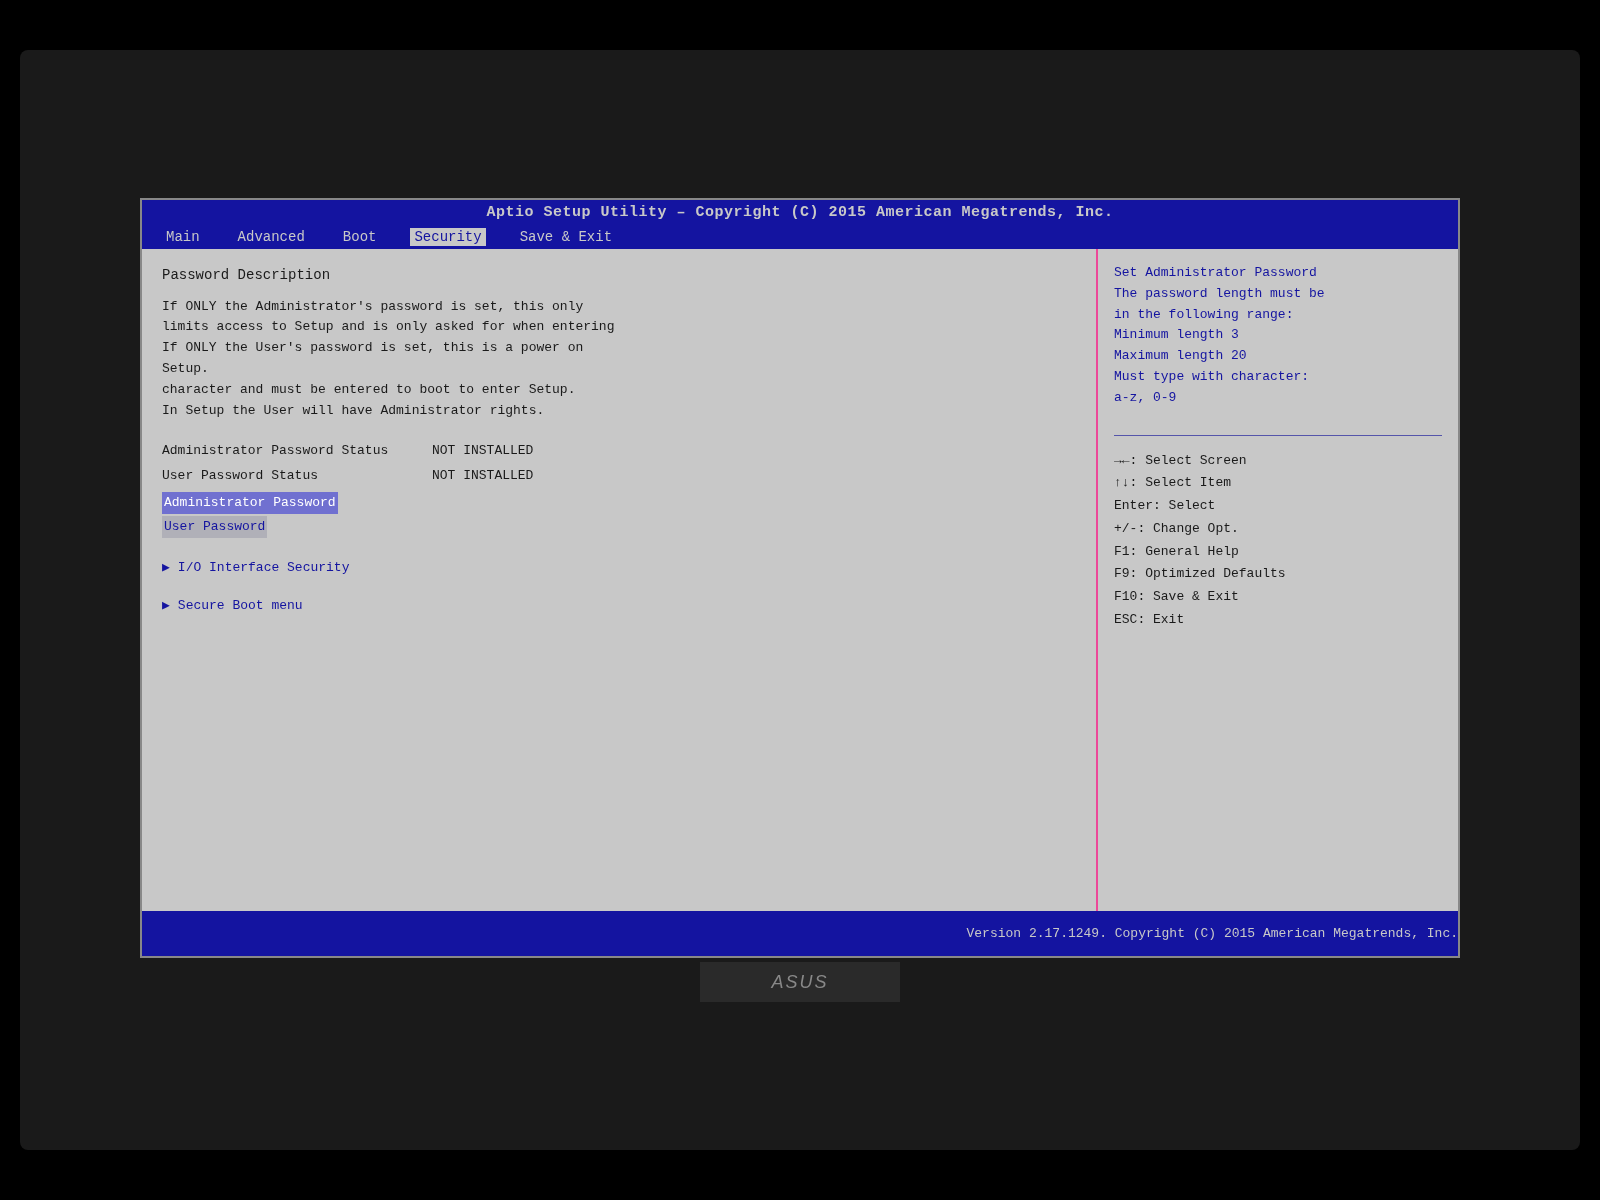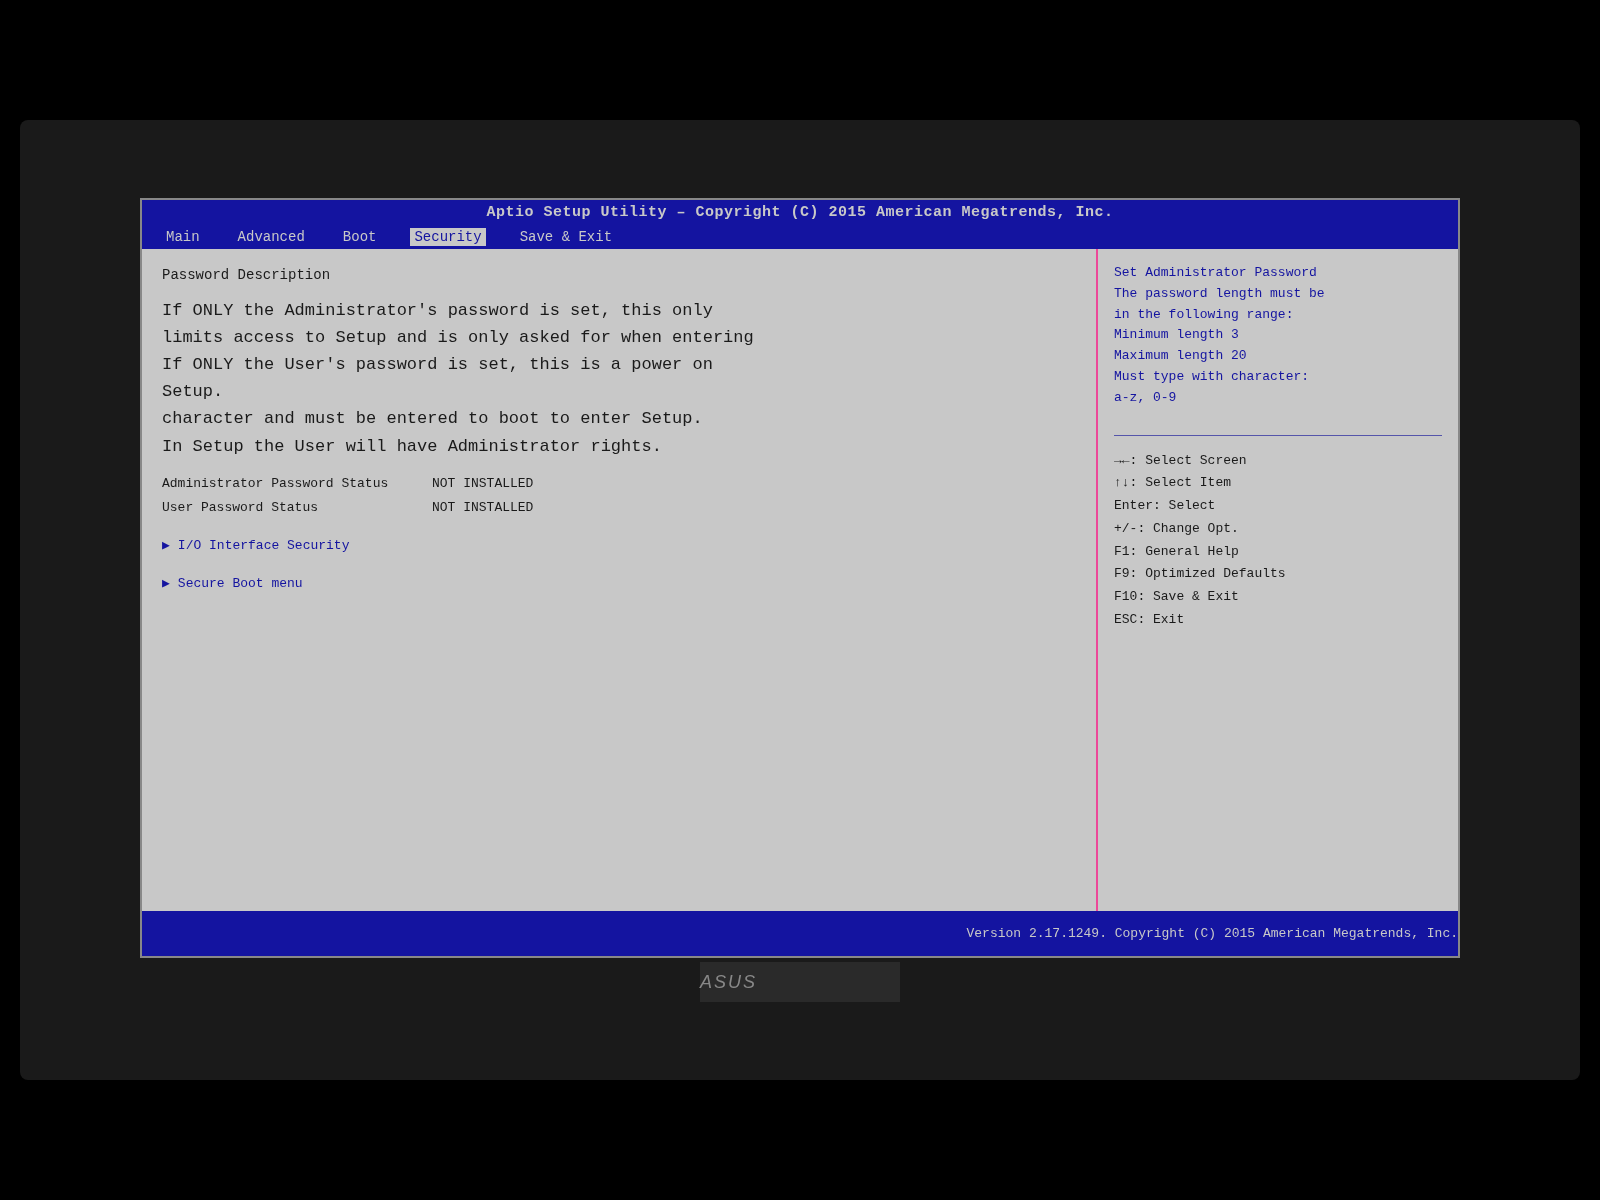--- a/index.html
+++ b/index.html
@@ -10,21 +10,21 @@
       background: #000;
       display: flex;
       align-items: center;
       justify-content: center;
       font-family: 'Courier New', Courier, monospace;
       overflow: hidden;
     }
 
     .monitor-outer {
       width: 1560px;
-      height: 960px;
+      height: 1100px;
       background: #1a1a1a;
       border-radius: 8px;
       display: flex;
       flex-direction: column;
       align-items: center;
       justify-content: center;
       position: relative;
     }
 
     .bios-screen {
@@ -90,23 +90,23 @@
 
     .left-panel .section-title {
       color: #1a1a1a;
       font-size: 14px;
       margin-bottom: 10px;
       font-weight: normal;
     }
 
     .left-panel .description-text {
       color: #1a1a1a;
-      font-size: 17px;
+      font-size: 13px;
       line-height: 1.6;
-      margin-bottom: 14px;
+      margin-bottom: 20px;
     }
 
     .status-row {
       display: flex;
       flex-direction: row;
       margin-bottom: 4px;
       color: #1a1a1a;
       font-size: 13px;
     }
 
@@ -185,21 +185,21 @@
       font-size: 13px;
     }
 
     
     .monitor-stand {
       width: 200px;
       height: 40px;
       background: #2a2a2a;
       display: flex;
       align-items: center;
-      justify-content: flex-start;
+      justify-content: center;
       margin-top: 4px;
     }
 
     .brand-text {
       color: #888;
       font-size: 18px;
       font-style: italic;
       letter-spacing: 2px;
       font-family: Arial, sans-serif;
     }
@@ -247,20 +247,23 @@
         <div class="status-row">
               <span class="status-label">Administrator Password Status</span>
               <span class="status-value">NOT INSTALLED</span>
             </div>
             <div class="status-row">
               <span class="status-label">User Password Status</span>
               <span class="status-value">NOT INSTALLED</span>
             </div>
           </div>
 
+        <div class="password-items-block">
+          
+        <div class="clickable-item highlighted">Administrator Password</div><br><div class="clickable-item">User Password</div><br></div>
 
         <div class="submenu-items">
 
         <div class="submenu-item">
               <span class="arrow">▶</span>
               <span>I/O Interface Security</span>
             </div>
             <div class="submenu-item">
               <span class="arrow">▶</span>
               <span>Secure Boot menu</span>

